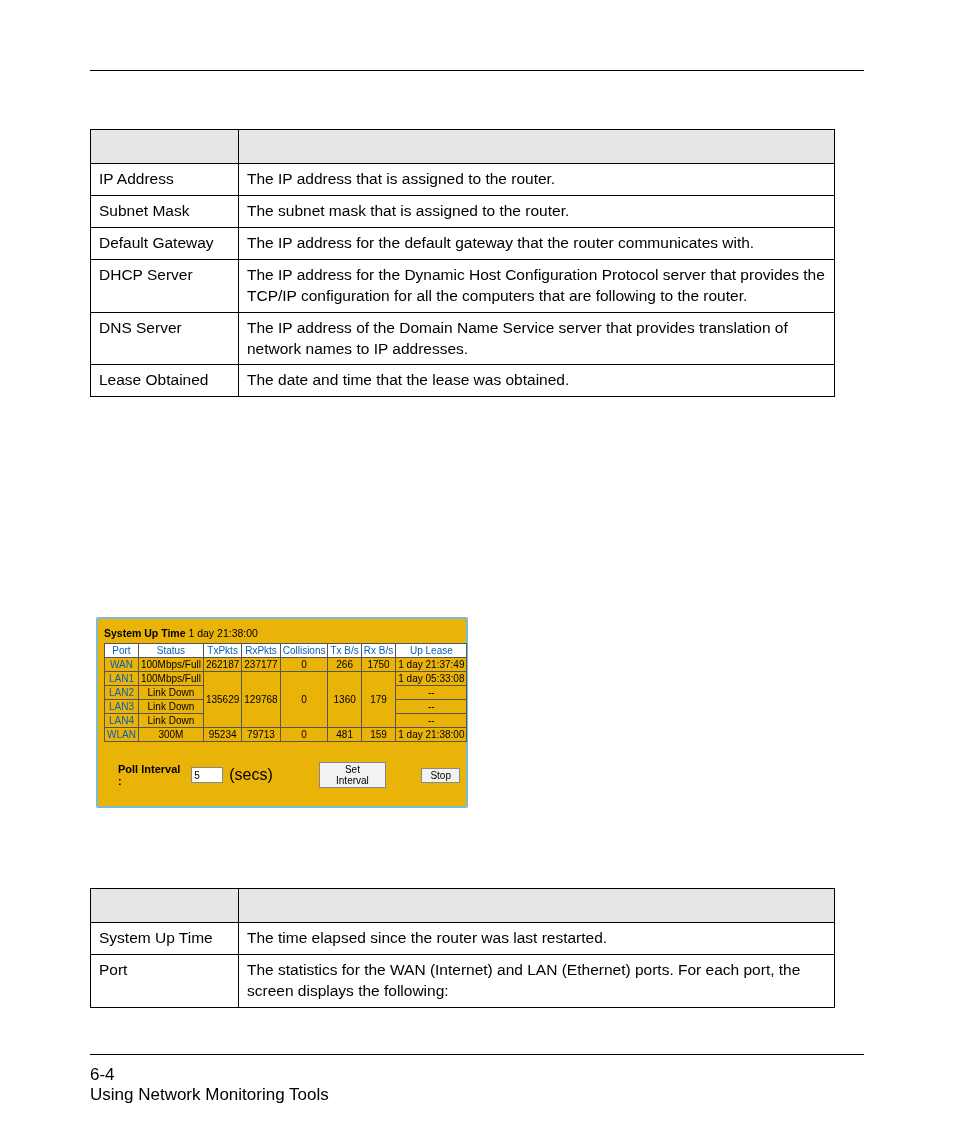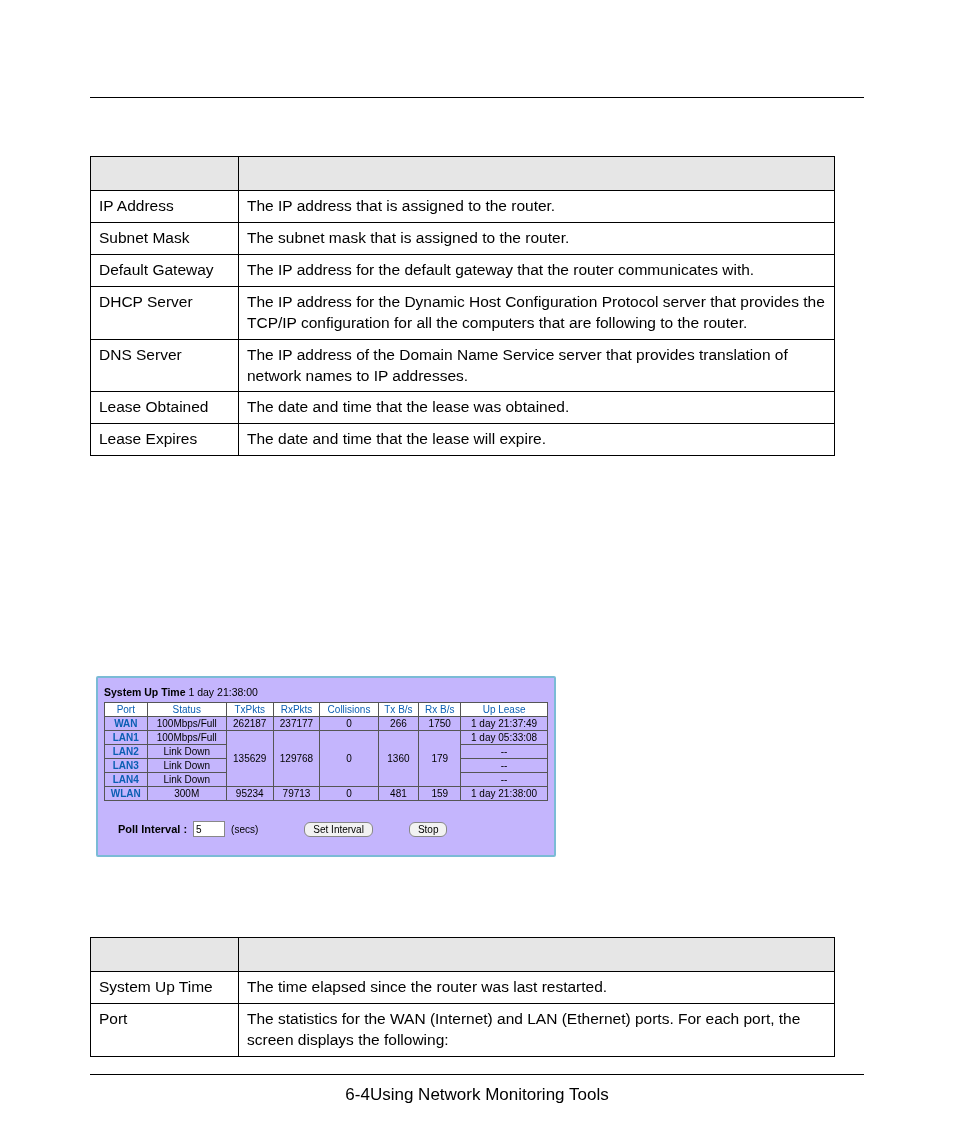--- a/index.html
+++ b/index.html
@@ -5,21 +5,20 @@
     * { box-sizing: border-box; margin: 0; padding: 0; }
     body {
       font-family: Arial, Helvetica, sans-serif;
       width: 954px;
       height: 1145px;
       background: #fff;
       position: relative;
     }
     .page {
       padding: 70px 90px 40px 90px;
-      margin-top: 27px;
     }
     .top-rule {
       border-top: 1.5px solid #000;
       margin-bottom: 58px;
     }
     table.defs {
       border-collapse: collapse;
       width: 745px;
       font-size: 15.5px;
       color: #000;
@@ -35,29 +34,29 @@
       background: #e6e6e6;
       height: 34px;
     }
     table.defs col.c1 { width: 148px; }
     table.defs col.c2 { }
     .gap1 { height: 220px; }
     .gap2 { height: 80px; }
 
     
     .stats-panel {
-      width: 460px;
+      width: 372px;
       border: 2px solid #7bbbd6;
       border-radius: 2px;
       margin-left: 6px;
       padding: 6px 6px 18px 6px;
       font-family: Arial, Helvetica, sans-serif;
       font-size: 10px;
       color: #000;
-      background: #c4b5fd;
+      background: #eab308;
     }
     .uptime-line {
       font-size: 10.5px;
       margin: 2px 0 4px 0;
     }
     .uptime-line b { font-weight: bold; }
     table.stats {
       border-collapse: collapse;
       width: 100%;
       font-size: 10px;
@@ -68,63 +67,64 @@
       text-align: center;
       white-space: nowrap;
     }
     table.stats th {
       color: #0b5fb3;
       font-weight: normal;
       background: #fff;
     }
     table.stats td.port {
       color: #0b5fb3;
-      font-weight: bold;
+      font-weight: normal;
     }
     .controls {
       display: flex;
       align-items: center;
       gap: 6px;
       margin-top: 20px;
       padding-left: 14px;
       font-size: 11px;
     }
     .controls .lbl { font-weight: bold; }
     .controls input.num {
       width: 32px;
       height: 16px;
       font-size: 10px;
       padding: 0 2px;
       border: 1px solid #888;
     }
-    .controls .secs { font-size: 10px; margin-right: 40px; text-align: right; }
+    .controls .secs { font-size: 16px; margin-right: 40px; text-align: right; }
     .controls button {
       font-size: 10px;
       padding: 1px 8px;
       border: 1px solid #888;
       background: #f2f2f2;
-      border-radius: 6px;
+      border-radius: 0;
       cursor: pointer;
     }
     .controls .spacer2 { width: 24px; }
 
     .footer {
       position: absolute;
       bottom: 40px;
       left: 90px;
       right: 90px;
     }
     .footer-rule {
       border-top: 1.5px solid #000;
       margin-bottom: 10px;
     }
     .footer-row {
       display: flex;
-      justify-content: center;
+      justify-content: flex-end;
       font-size: 17px;
+      flex-direction: column;
     }
   </style>
 </head>
 <body>
 
 <div class="page">
   <div class="top-rule"></div>
 
   <table class="defs">
     <colgroup>
@@ -154,24 +154,20 @@
           <td>DHCP Server</td>
           <td>The IP address for the Dynamic Host Configuration Protocol server that provides the TCP/IP configuration for all the computers that are following to the router.</td>
         </tr>
       <tr>
           <td>DNS Server</td>
           <td>The IP address of the Domain Name Service server that provides translation of network names to IP addresses.</td>
         </tr>
       <tr>
           <td>Lease Obtained</td>
           <td>The date and time that the lease was obtained.</td>
-        </tr>
-      <tr>
-          <td>Lease Expires</td>
-          <td>The date and time that the lease will expire.</td>
         </tr>
     </tbody>
   </table>
 
   <div class="gap1"></div>
 
   <div class="stats-panel">
     <div class="uptime-line">
       <b>System Up Time</b>
       <span>1 day 21:38:00</span>

